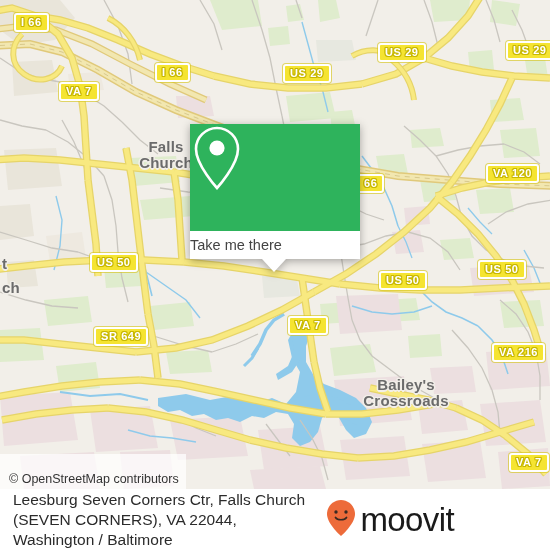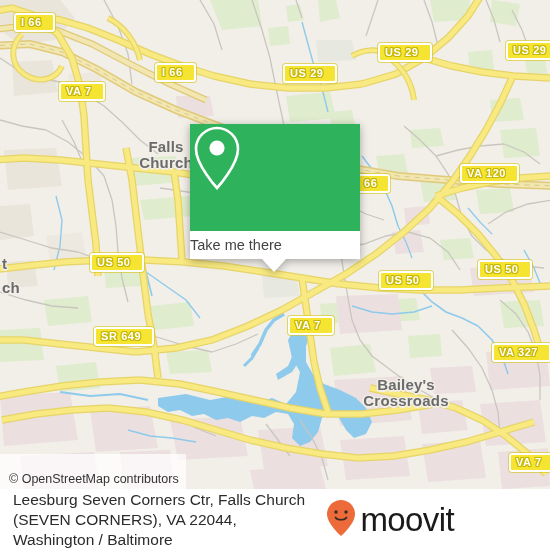--- a/index.html
+++ b/index.html
@@ -37,21 +37,21 @@
   
   .shield {
     position:absolute;
     background:#f5e431;
     border:2px solid #ffffff;
     border-radius:3px;
     color:#ffffff;
     font-size:11px;
     font-weight:bold;
     letter-spacing:0.6px;
-    padding:1px 11px 2px 5px;
+    padding:1px 5px 2px 5px;
     line-height:12px;
     text-shadow:
        1px 0 #c8b800, -1px 0 #c8b800, 0 1px #c8b800, 0 -1px #c8b800,
        1px 1px #c8b800, -1px 1px #c8b800, 1px -1px #c8b800, -1px -1px #c8b800;
     white-space:nowrap;
     box-shadow:0 0 0 1px rgba(214,196,30,.65);
   }
 
   
   .attrib {
@@ -398,28 +398,28 @@
     <div class="place" style="left:2px; top:280px;">
       <span>ch</span>
     </div>
 
     <div class="shield" style="left:14px;  top:13px;">I 66</div>
     <div class="shield" style="left:155px; top:63px;">I 66</div>
     <div class="shield" style="left:59px;  top:82px;">VA 7</div>
     <div class="shield" style="left:283px; top:64px;">US 29</div>
     <div class="shield" style="left:378px; top:43px;">US 29</div>
     <div class="shield" style="left:506px; top:41px;">US 29</div>
-    <div class="shield" style="left:460px; top:164px;">VA 120</div>
+    <div class="shield" style="left:486px; top:164px;">VA 120</div>
     <div class="shield" style="left:357px; top:174px; z-index:5;">66</div>
     <div class="shield" style="left:90px;  top:253px;">US 50</div>
     <div class="shield" style="left:379px; top:271px;">US 50</div>
     <div class="shield" style="left:478px; top:260px;">US 50</div>
     <div class="shield" style="left:94px;  top:327px;">SR 649</div>
     <div class="shield" style="left:288px; top:316px;">VA 7</div>
-    <div class="shield" style="left:492px; top:343px;">VA 327</div>
+    <div class="shield" style="left:492px; top:343px;">VA 216</div>
     <div class="shield" style="left:509px; top:453px;">VA 7</div>
 
     <div class="attrib">© OpenStreetMap contributors</div>
 
     <div class="card">
       <div class="card-head">
         <span>
           <svg width="54" height="70" viewBox="0 0 54 70">
             <path d="M27,4 C15.4,4 6,13.4 6,25 C6,41 27,64 27,64 C27,64 48,41 48,25 C48,13.4 38.6,4 27,4 Z" fill="none" stroke="#ffffff" stroke-width="2.6"></path>
             <circle cx="27" cy="24" r="7.6" fill="#ffffff"></circle>

